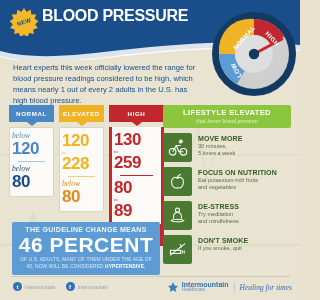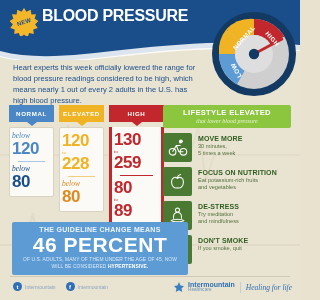--- a/index.html
+++ b/index.html
@@ -219,21 +219,21 @@
     letter-spacing: .1px;
   }
   .life-d {
     color: #53713f; font-size: 5.6px; line-height: 1.3;
     margin-top: .5px;
   }
 
   
   .stat {
     position: absolute; left: 12px; top: 222px;
-    width: 176px;
+    width: 148px;
     background: #5d9bd4;
     border-radius: 2px;
     padding: 4px 5px 5px;
     text-align: center;
   }
   .stat-top {
     color: #eaf3fb; font-size: 7px; font-weight: bold;
     letter-spacing: .3px;
   }
   .stat-big {
@@ -482,17 +482,17 @@
 
     <div class="brand">
       <svg viewBox="0 0 24 24" width="12" height="12">
         <path d="M12 2 L15 9 L22 10 L17 15 L18.5 22 L12 18.5 L5.5 22 L7 15 L2 10 L9 9 Z" fill="#3a7fc1"></path>
       </svg>
       <div class="brand-name">
         <div class="brand-n1">Intermountain</div>
         <div class="brand-n2">Healthcare</div>
       </div>
       <div class="brand-div"></div>
-      <div class="brand-tag">Healing for life</div>
+      <div class="brand-tag">Healing for times</div>
     </div>
   </div>
 
 </div>
 
 </body></html>

